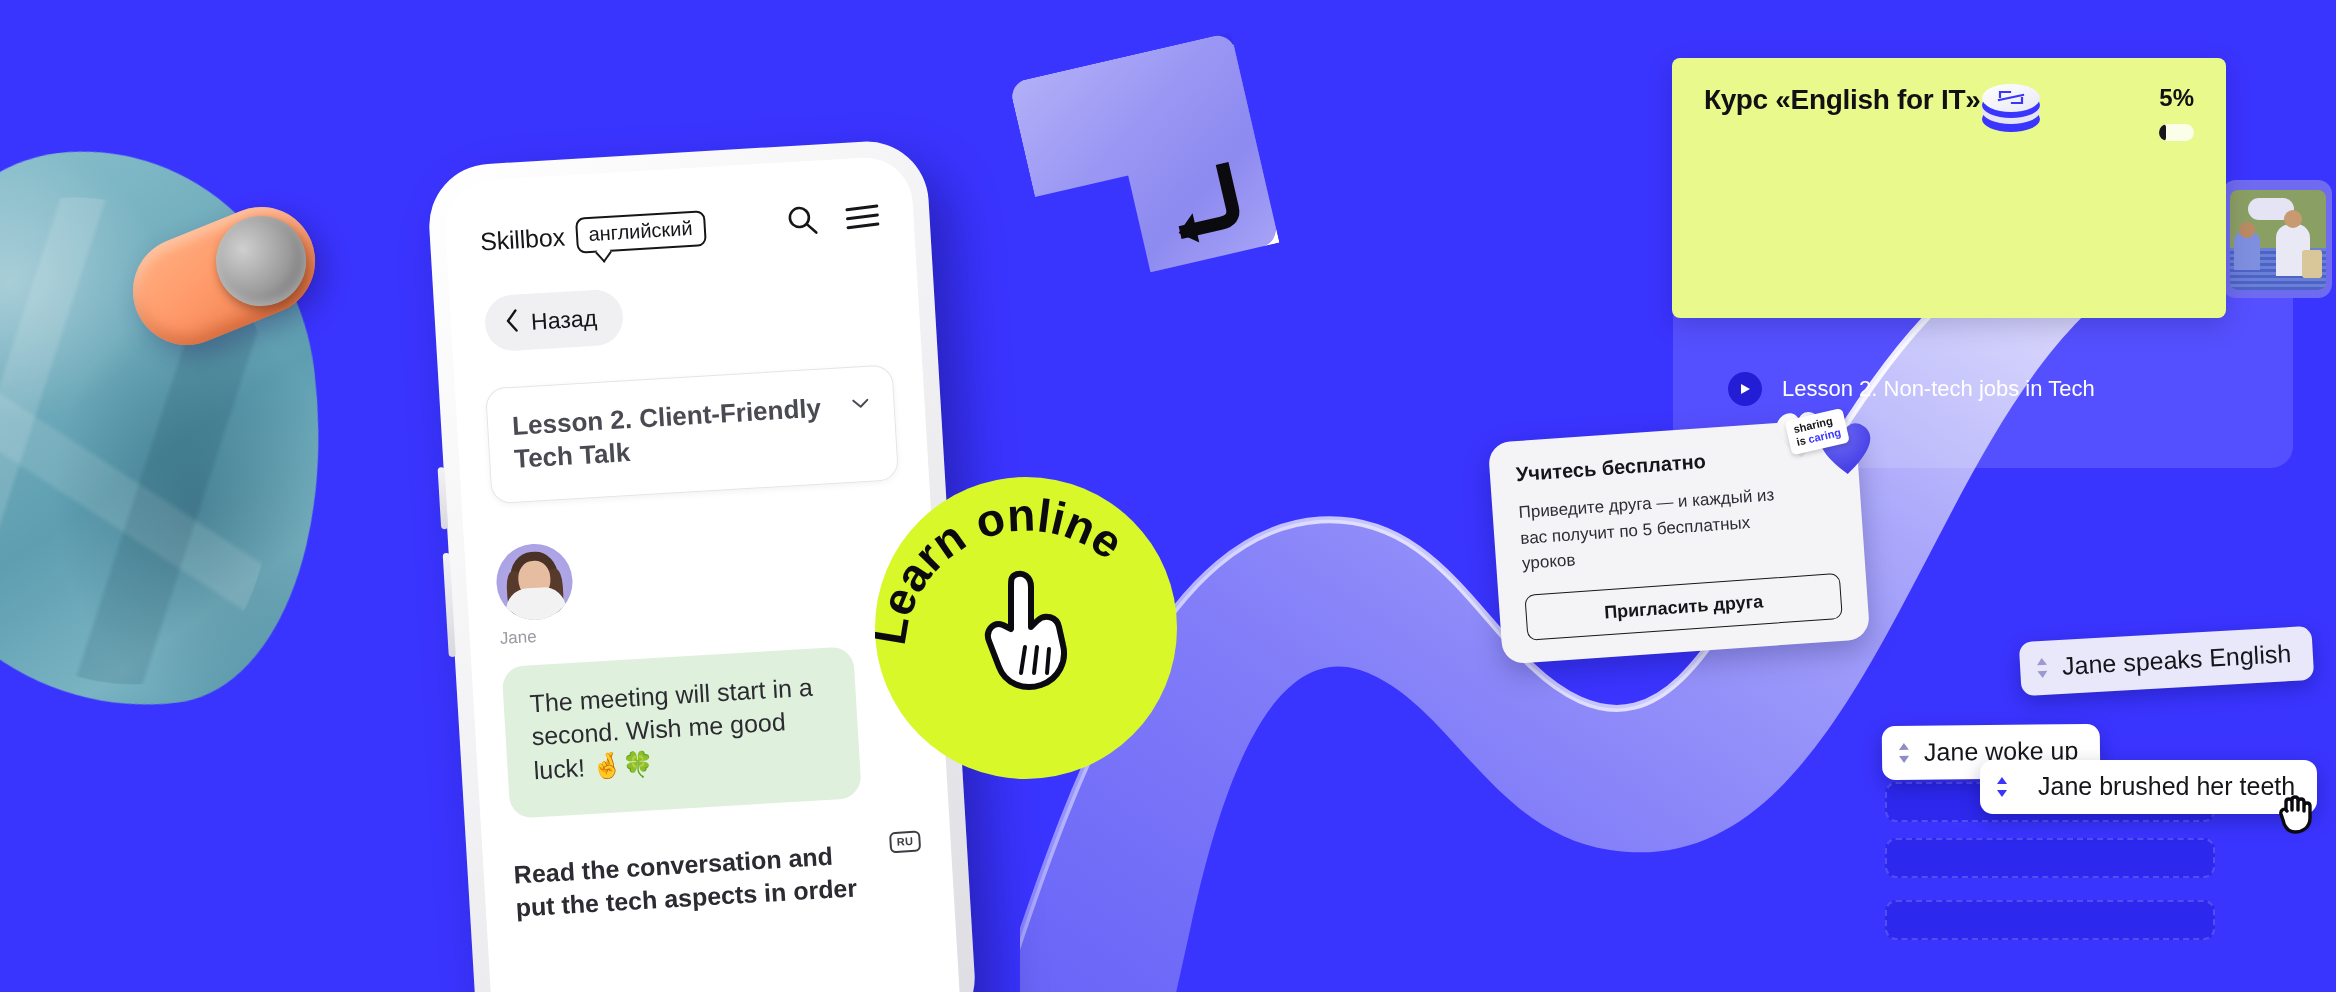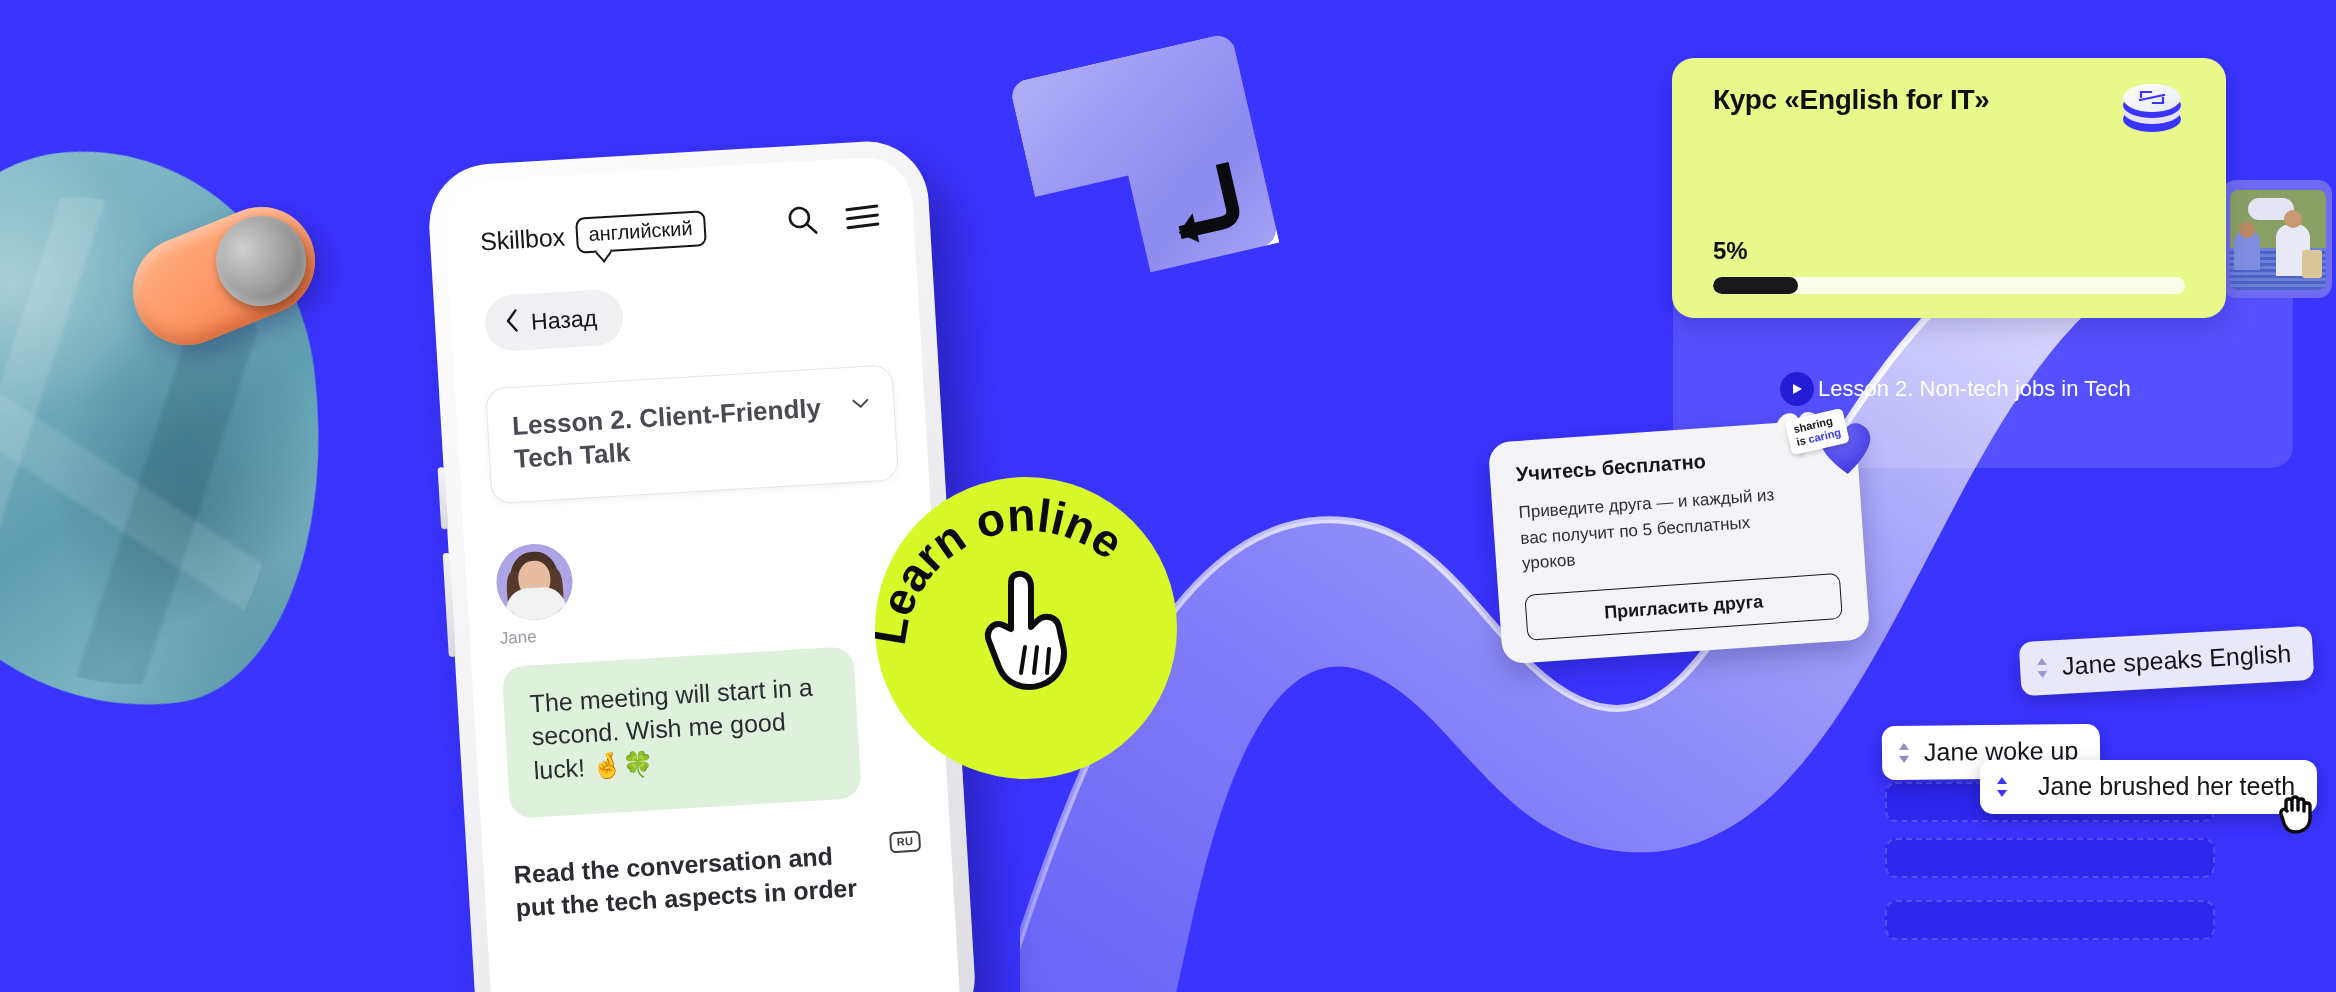--- a/index.html
+++ b/index.html
@@ -164,37 +164,37 @@
   .thumb .water{position:absolute;left:0;right:0;bottom:0;height:42%;background:repeating-linear-gradient(0deg,#4d63c6 0 3px,#6a7fd6 3px 6px);}
   .thumb .p1{position:absolute;left:4px;bottom:20px;width:26px;height:40px;border-radius:12px 12px 0 0;background:#7f8fe0;}
   .thumb .p1h{position:absolute;left:9px;bottom:52px;width:16px;height:16px;border-radius:50%;background:#b98a63;}
   .thumb .p2{position:absolute;right:16px;bottom:14px;width:34px;height:52px;border-radius:14px 14px 0 0;background:#e9e9f5;}
   .thumb .p2h{position:absolute;right:24px;bottom:62px;width:18px;height:18px;border-radius:50%;background:#c79a72;}
   .thumb .bag{position:absolute;right:4px;bottom:12px;width:20px;height:28px;background:#d9c79a;border-radius:3px;}
   .thumb .bub{position:absolute;left:18px;top:8px;width:46px;height:22px;border-radius:11px;background:#e4e4f4;}
 
   .course-card{
     position:absolute;left:1672px;top:58px;width:554px;height:260px;
-    background:#e9f98c;border-radius:22px;padding:26px 41px 24px;box-sizing:border-box;
-    display:flex;flex-direction:column;justify-content:space-between;
+    background:#e9f98c;border-radius:8px;padding:26px 32px 24px;box-sizing:border-box;
+    display:flex;flex-direction:row;justify-content:space-between;
     box-shadow:0 8px 26px rgba(5,0,60,.18);
   }
   .course-top{display:flex;align-items:flex-start;justify-content:space-between;}
   .course-title{font-size:28px;font-weight:700;color:#111114;letter-spacing:-.3px;}
   .coin{position:relative;width:64px;height:58px;flex:0 0 auto;}
   .coin .d3{position:absolute;left:2px;top:22px;width:58px;height:26px;border-radius:50%;background:#3a34ff;}
   .coin .d2{position:absolute;left:2px;top:14px;width:58px;height:26px;border-radius:50%;background:#e4e4f5;}
   .coin .d1b{position:absolute;left:2px;top:8px;width:58px;height:26px;border-radius:50%;background:#3a34ff;}
   .coin .d1{position:absolute;left:2px;top:0px;width:58px;height:28px;border-radius:50%;background:linear-gradient(160deg,#ffffff,#e8e8f6);}
   .coin .lg{position:absolute;left:17px;top:5px;width:28px;height:17px;}
   .course-pct{font-size:24px;font-weight:700;color:#111114;}
   .course-bar{margin-top:12px;height:17px;border-radius:10px;background:#fbffe9;position:relative;overflow:hidden;}
   .course-bar .fill{position:absolute;left:0;top:0;bottom:0;width:18%;background:#18181c;border-radius:10px;}
 
-  .lesson-row{position:absolute;left:1780px;top:372px;display:flex;align-items:center;gap:4px;}
+  .lesson-row{position:absolute;left:1728px;top:372px;display:flex;align-items:center;gap:20px;}
   .play{width:34px;height:34px;border-radius:50%;background:#231ed6;display:flex;align-items:center;justify-content:center;}
   .lesson-row .lbl{font-size:22px;color:#ffffff;}
 
   
   .refcard{
     position:absolute;left:1495px;top:430px;width:368px;height:222px;
     background:#f4f4f6;border-radius:22px;padding:22px 26px 24px;box-sizing:border-box;
     transform:rotate(-4deg);box-shadow:0 10px 28px rgba(5,0,60,.25);
   }
   .ref-title{font-size:20px;font-weight:700;color:#15151a;}

